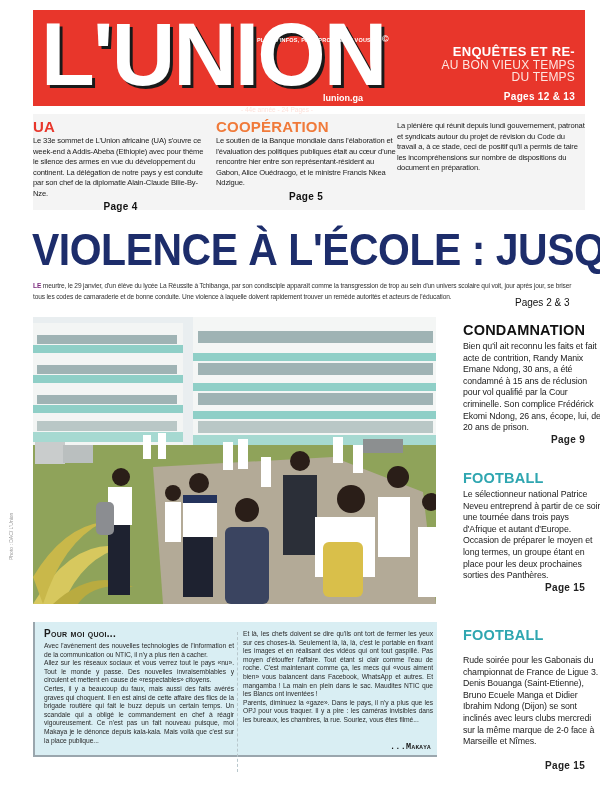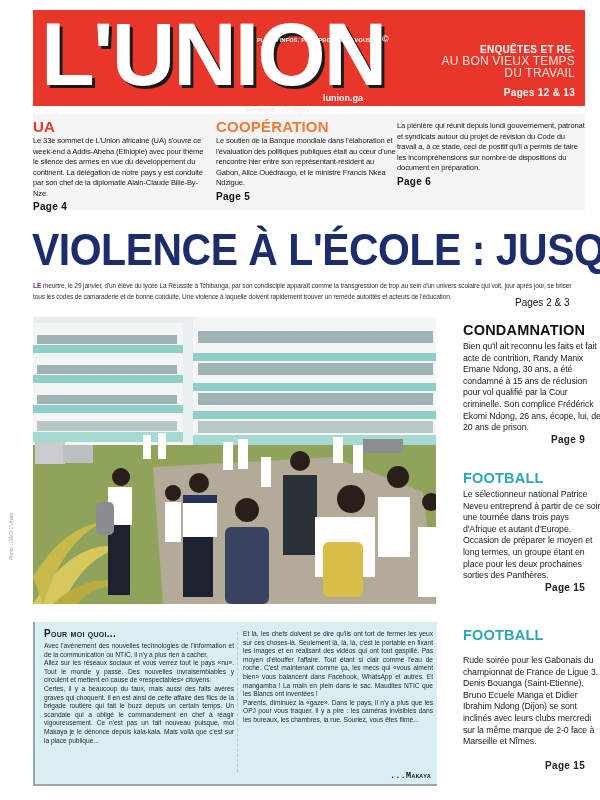--- a/index.html
+++ b/index.html
@@ -31,38 +31,38 @@
   .issue-line {
     position: absolute; left: 8px; top: 96px; font-size: 6.5px; font-weight: bold; color: #fff;
   }
   .issue-meta {
     position: absolute; left: 208px; top: 96px; font-size: 6.5px; color: #fde0da;
   }
   .issue-meta b { color: #fff; }
   .teaser {
     position: absolute; right: 10px; top: 34px; width: 170px; text-align: right; color: #fff;
   }
-  .teaser .t-head { font-size: 10px; font-weight: bold; letter-spacing: 0.3px; }
+  .teaser .t-head { font-size: 13px; font-weight: bold; letter-spacing: 0.3px; }
   .teaser .t-sub { font-size: 12px; line-height: 12px; color: #fde5e0; letter-spacing: 0.2px; }
   .teaser .t-page { font-size: 10px; font-weight: bold; margin-top: 8px; letter-spacing: 0.3px; }
 
   
   .top-strip {
     position: absolute; left: 33px; top: 114px; width: 552px; height: 96px;
     background: #f4f4f4;
   }
   .brief { position: absolute; top: 5px; }
   .brief .b-title { font-size: 15px; font-weight: bold; line-height: 15px; letter-spacing: 0.2px; }
   .brief .b-text {
     font-family: "Liberation Sans Narrow", "Liberation Sans", sans-serif;
     font-size: 7.6px; line-height: 10.5px; color: #222; margin-top: 2px;
     letter-spacing: -0.15px;
   }
   .brief .b-page {
-    text-align: left; font-size: 10px; font-weight: bold; color: #111; margin-top: 2px; letter-spacing: 0.3px;
+    text-align: center; font-size: 10px; font-weight: bold; color: #111; margin-top: 2px; letter-spacing: 0.3px;
   }
   .brief-ua { left: 0px; width: 175px; }
   .brief-coop { left: 183px; width: 180px; }
   .brief-travail { left: 364px; width: 188px; }
 
   
   .headline {
     position: absolute; left: 32px; top: 226px; width: 560px;
     font-family: "Liberation Sans Narrow", "Liberation Sans", sans-serif;
     font-weight: bold; font-size: 44px; line-height: 48px; color: #1d2d6b;
@@ -102,21 +102,21 @@
   .side-condamnation .s-title { color: #111; }
   .side-foot1 { top: 470px; }
   .side-foot1 .s-title { color: #2fa6b0; }
   .side-foot2 { top: 627px; }
   .side-foot2 .s-title { color: #2fa6b0; }
   .side-foot2 .s-text { margin-top: 12px; }
   .side-foot2 .s-page { margin-top: 12px; }
 
   
   .column-box {
-    position: absolute; left: 33px; top: 622px; width: 404px; height: 164px;
+    position: absolute; left: 33px; top: 622px; width: 404px; height: 135px;
     background: #d9eef3; border-left: 2px solid #9aa6ad; border-bottom: 2px solid #9aa6ad;
   }
   .column-box .c-title {
     position: absolute; left: 9px; top: 6px; font-size: 10px; font-weight: bold; color: #1a1a1a;
     font-variant: small-caps; letter-spacing: 0.3px;
   }
   .column-box .c-col {
     position: absolute; top: 20px; width: 190px;
     font-family: "Liberation Sans Narrow", "Liberation Sans", sans-serif;
     font-size: 6.7px; line-height: 8.6px; color: #2a2a2a; text-align: justify; letter-spacing: -0.05px;
@@ -139,39 +139,38 @@
 <header class="masthead">
   <div class="logo">L'UNION</div>
   <div class="logo-copy">©</div>
   <div class="slogan">PLUS D'INFOS, PLUS PROCHE DE VOUS</div>
   <div class="site-url">lunion.ga</div>
   <div class="issue-line">N° 13240 - Vendredi 7 Février 2020</div>
   <div class="issue-meta"><span>- 44e année - 24 Pages - </span><b>500 Fcfa</b></div>
   <div class="teaser">
     <div class="t-head">ENQUÊTES ET RE-</div>
     <div class="t-sub">AU BON VIEUX TEMPS</div>
-    <div class="t-sub">DU TRAVAIL</div>
+    <div class="t-sub">DU TEMPS</div>
     <div class="t-page">Pages 12 &amp; 13</div>
   </div>
 </header>
 
 <section class="top-strip">
   <article class="brief brief-ua">
     <div class="b-title" style="color:#e8362b">UA</div>
     <div class="b-text">Le 33e sommet de L'Union africaine (UA) s'ouvre ce week-end à Addis-Abeba (Ethiopie) avec pour thème le silence des armes en vue du développement du continent. La délégation de notre pays y est conduite par son chef de la diplomatie Alain-Claude Bilie-By-Nze.</div>
     <div class="b-page">Page 4</div>
   </article>
   <article class="brief brief-coop">
     <div class="b-title" style="color:#f07a3a">COOPÉRATION</div>
     <div class="b-text">Le soutien de la Banque mondiale dans l'élaboration et l'évaluation des politiques publiques était au cœur d'une rencontre hier entre son représentant-résident au Gabon, Alice Ouédraogo, et le ministre Francis Nkea Ndzigue.</div>
     <div class="b-page">Page 5</div>
   </article>
   <article class="brief brief-travail">
     <div class="b-text">La plénière qui réunit depuis lundi gouvernement, patronat et syndicats autour du projet de révision du Code du travail a, à ce stade, ceci de positif qu'il a permis de taire les incompréhensions sur nombre de dispositions du document en préparation.</div>
-    <div class="b-page">Page 6</div>
   </article>
 </section>
 
 <h1 class="headline">VIOLENCE À L'ÉCOLE : JUSQU'OÙ ?</h1>
 <p class="lede"><span class="le">LE</span><span> meurtre, le 29 janvier, d'un élève du lycée La Réussite à Tchibanga, par son condisciple apparaît comme la transgression de trop au sein d'un univers scolaire qui voit, jour après jour, se briser tous les codes de camaraderie et de bonne conduite. Une violence à laquelle doivent rapidement trouver un remède autorités et acteurs de l'éducation.</span></p>
 <div class="lede-pages">Pages 2 &amp; 3</div>
 
 <figure class="photo">
   <svg width="403" height="287" viewBox="0 0 403 287">
 

